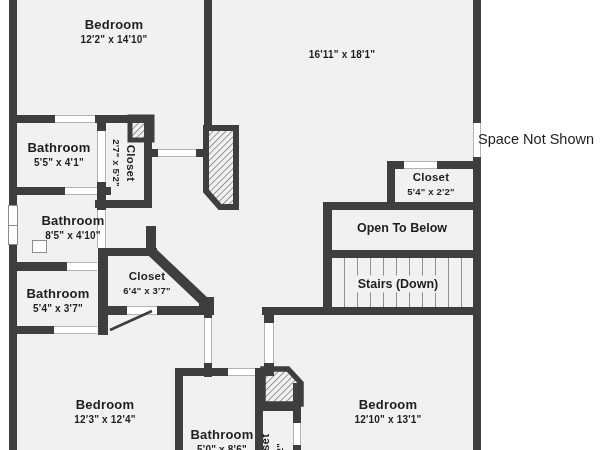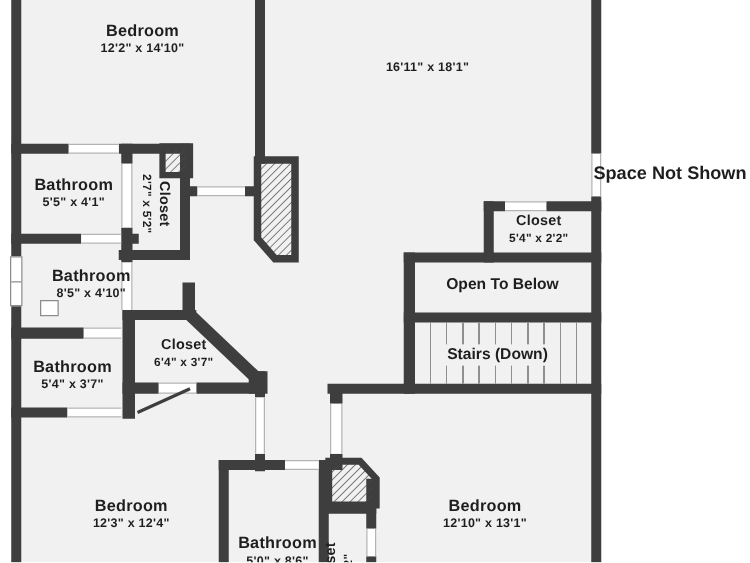--- a/index.html
+++ b/index.html
@@ -26,21 +26,21 @@
       transform:translate(-50%,-50%);}
   .rl.rot90{transform:translate(-50%,-50%) rotate(90deg);}
   .rl.rotm90{transform:translate(-50%,-50%) rotate(-90deg);}
   .nm{font-size:13px;font-weight:700;letter-spacing:.2px;}
   .dm{font-size:10px;font-weight:700;margin-top:1px;letter-spacing:.2px;}
   .nm.sm{font-size:11.5px;}
   .dm.sm{font-size:9.5px;}
   .nm.lg{font-size:13.5px;}
   .single{font-size:12.5px;font-weight:700;}
   .stairsbg{background:#f1f1f1;padding:1px 5px;}
-  .outside-label{font-size:14.5px;font-weight:700;}
+  .outside-label{font-size:14.5px;font-weight:400;}
 </style>
 </head>
 <body>
 
 <div id="plan">
 
   <div class="floor" style="left:9px;top:0;width:472px;height:450px;"></div>
 
   <div class="w" style="left:9px;top:0;width:8px;height:450px;"></div>
   <div class="w" style="left:473px;top:0;width:8px;height:123px;"></div>

